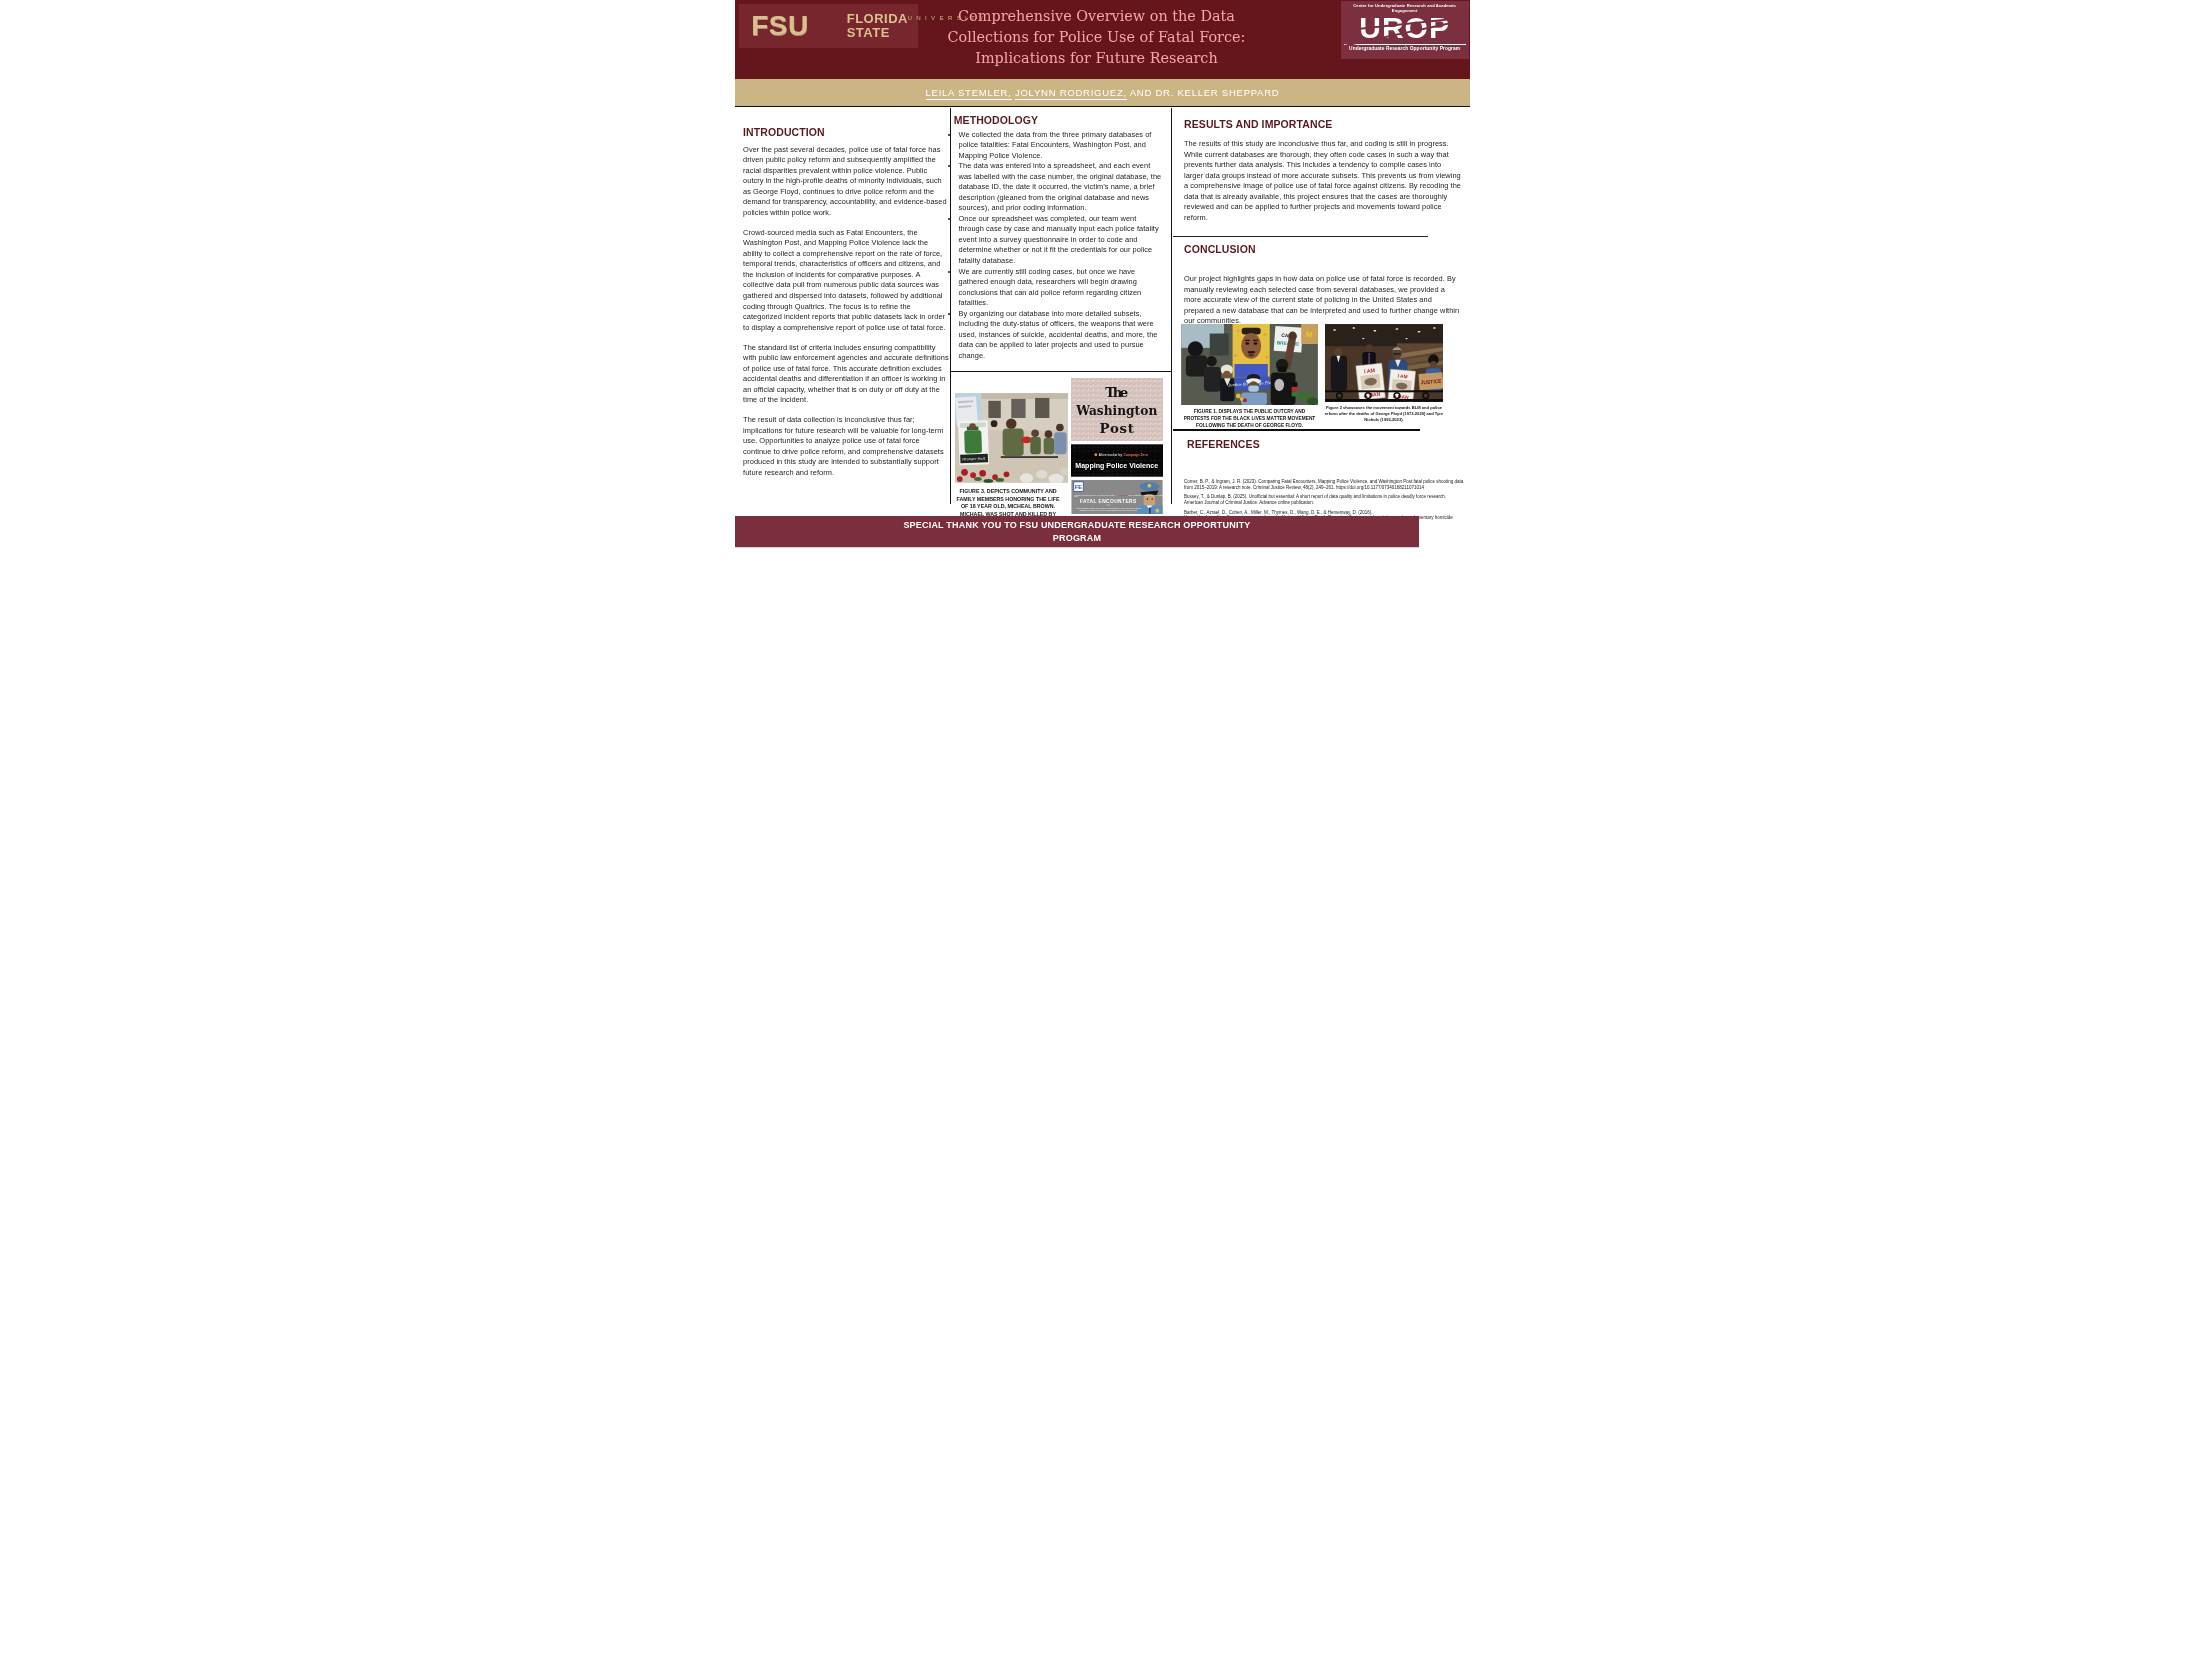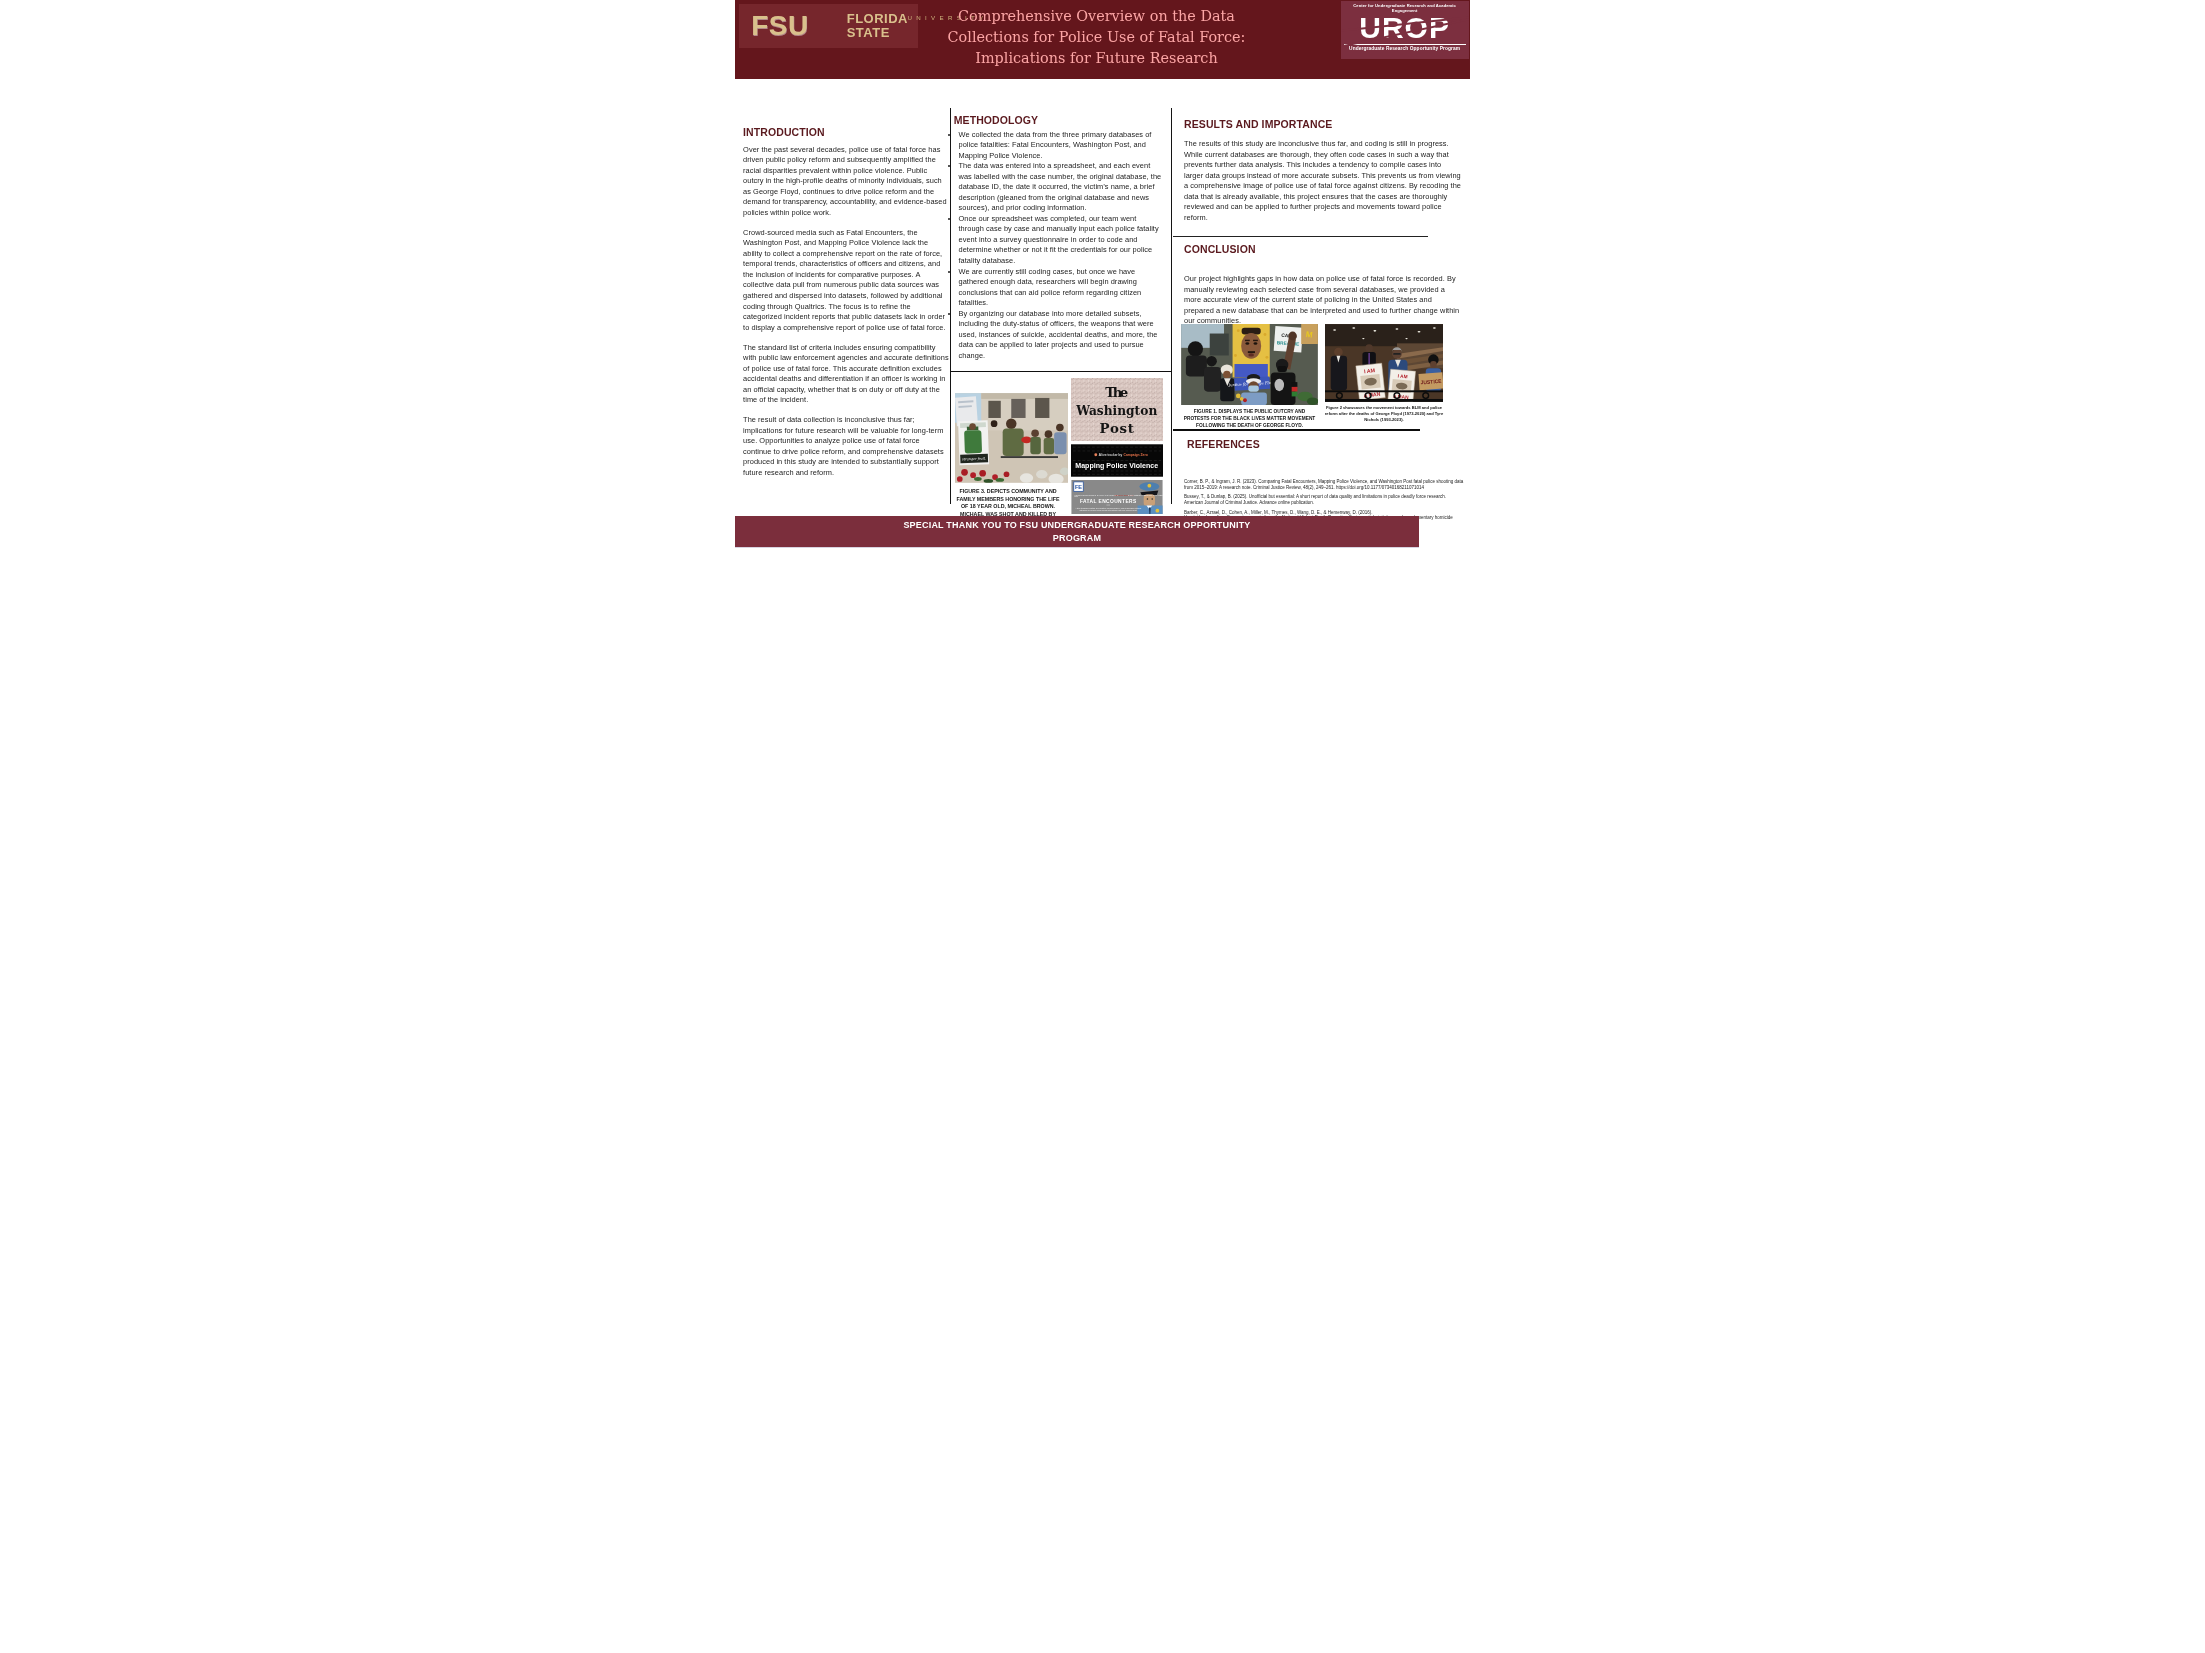--- a/index.html
+++ b/index.html
@@ -111,20 +111,27 @@
       <div class="urop-top">Center for Undergraduate Research and  Academic Engagement</div>
       <div class="urop-big">
         <span>UROP</span>
         <div class="urop-stripe s1"></div>
         <div class="urop-stripe s2"></div>
       </div>
       <div class="urop-bottom">Undergraduate Research Opportunity Program</div>
     </div>
   </div>
 
+  <div class="authors-band">
+    <div class="authors">
+      <span class="author-link">LEILA STEMLER,</span>
+      <span class="author-link">JOLYNN RODRIGUEZ,</span>
+      <span>AND DR. KELLER SHEPPARD</span>
+    </div>
+  </div>
 
   <div class="vline v1"></div>
   <div class="vline v2"></div>
   <div class="hline-mid"></div>
   <div class="hline-results"></div>
   <div class="hline-refs"></div>
 
   <div class="col col1">
     <h2 class="section-heading">INTRODUCTION</h2>
     <p class="body-p">Over the past several decades, police use of fatal force has driven public policy reform and subsequently amplified the racial disparities prevalent within police violence. Public outcry in the high-profile deaths of minority individuals, such as George Floyd, continues to drive police reform and the demand for transparency, accountability, and evidence-based policies within police work.</p>

